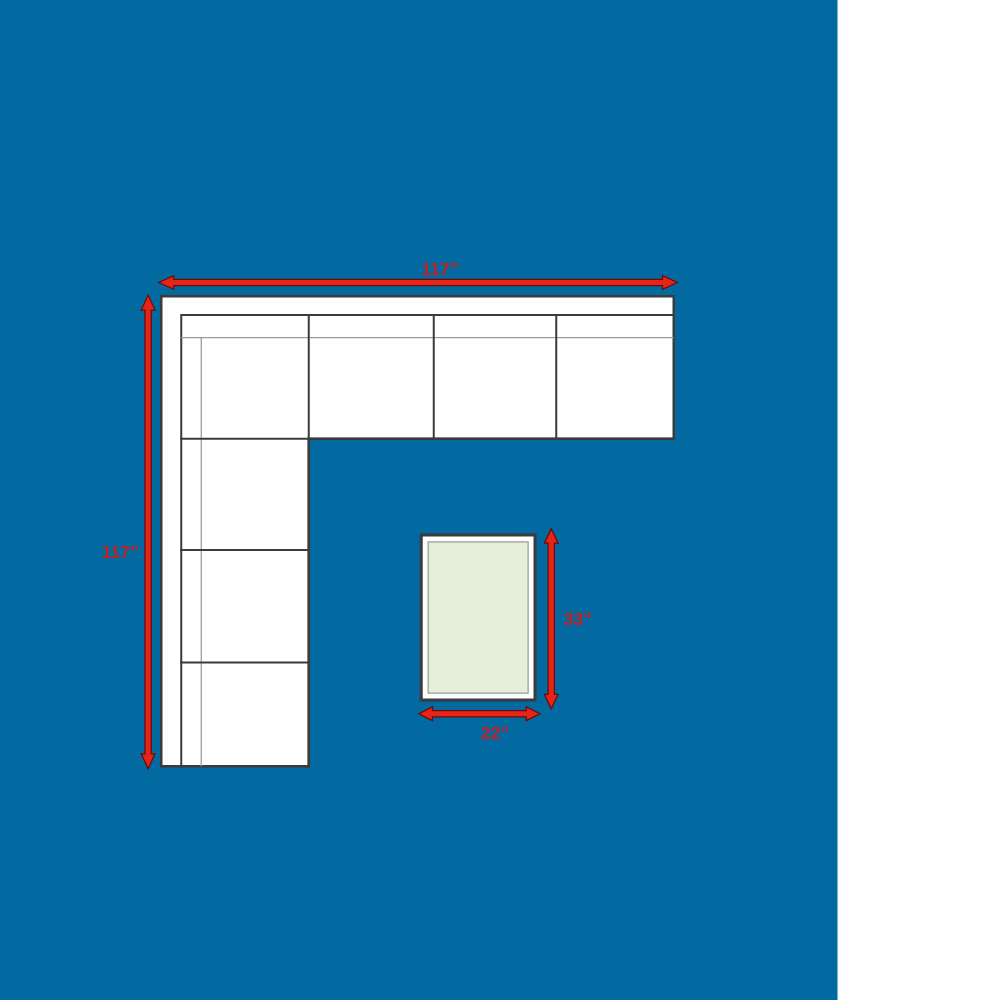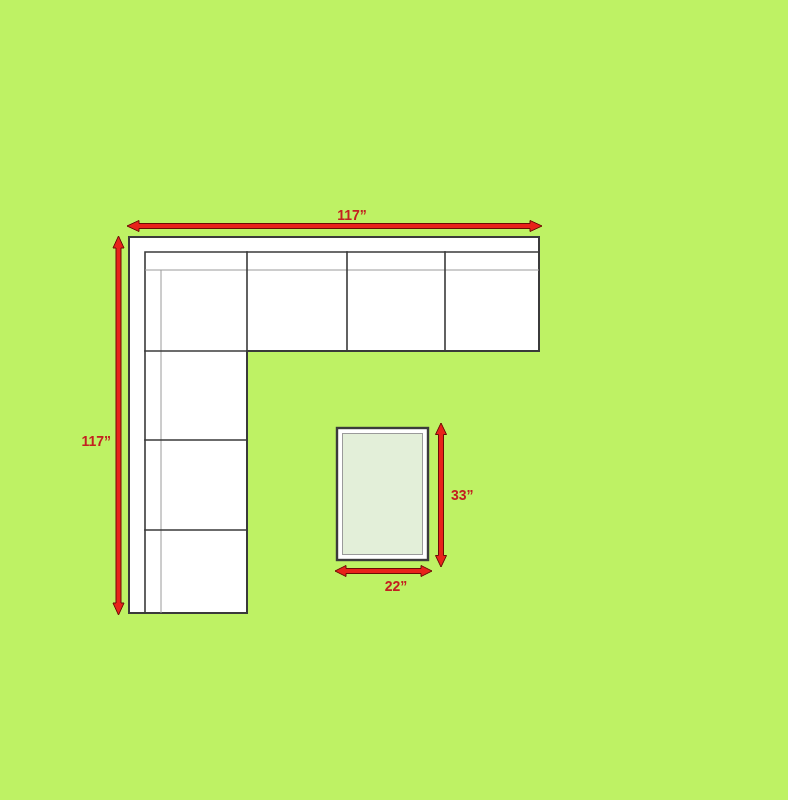--- a/index.html
+++ b/index.html
@@ -6,23 +6,23 @@
     margin: 0;
     padding: 0;
     width: 800px;
     height: 800px;
     background: #ffffff;
     font-family: "Liberation Sans", sans-serif;
     overflow: hidden;
   }
   .canvas {
     position: relative;
-    width: 788px;
+    width: 670px;
     height: 800px;
-    background: #bef264;
+    background: #0369a1;
   }
   svg { display: block; }
   .sofa-line {
     fill: none;
     stroke: #3b3b3b;
     stroke-width: 1.6;
     stroke-linecap: square;
   }
   .sofa-outline {
     fill: #ffffff;

